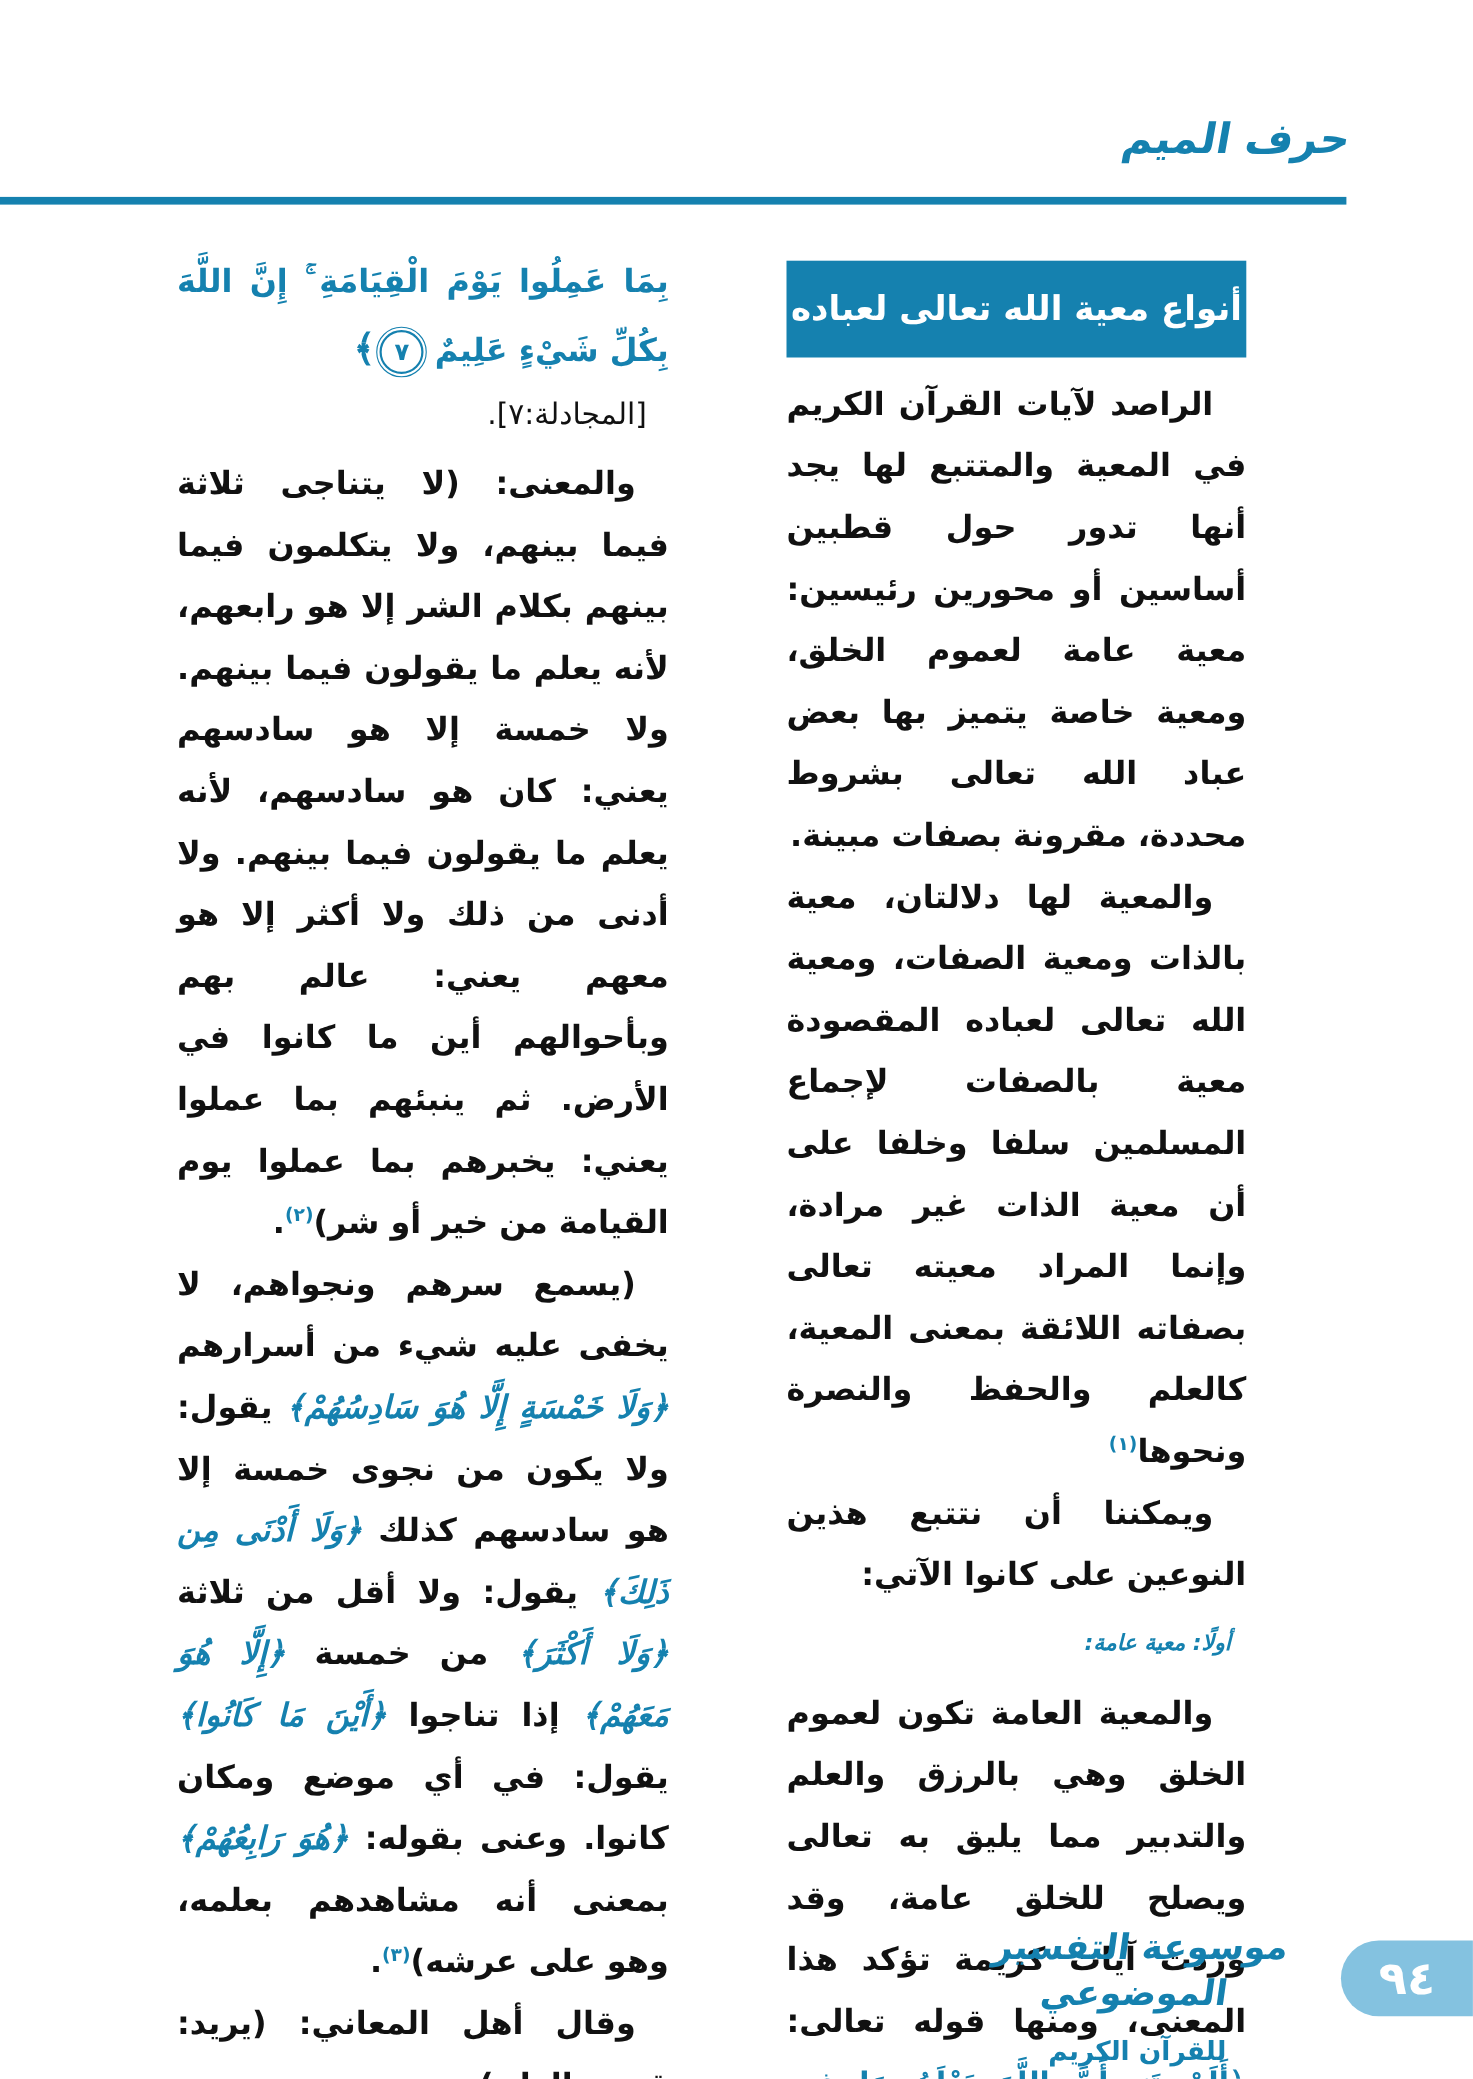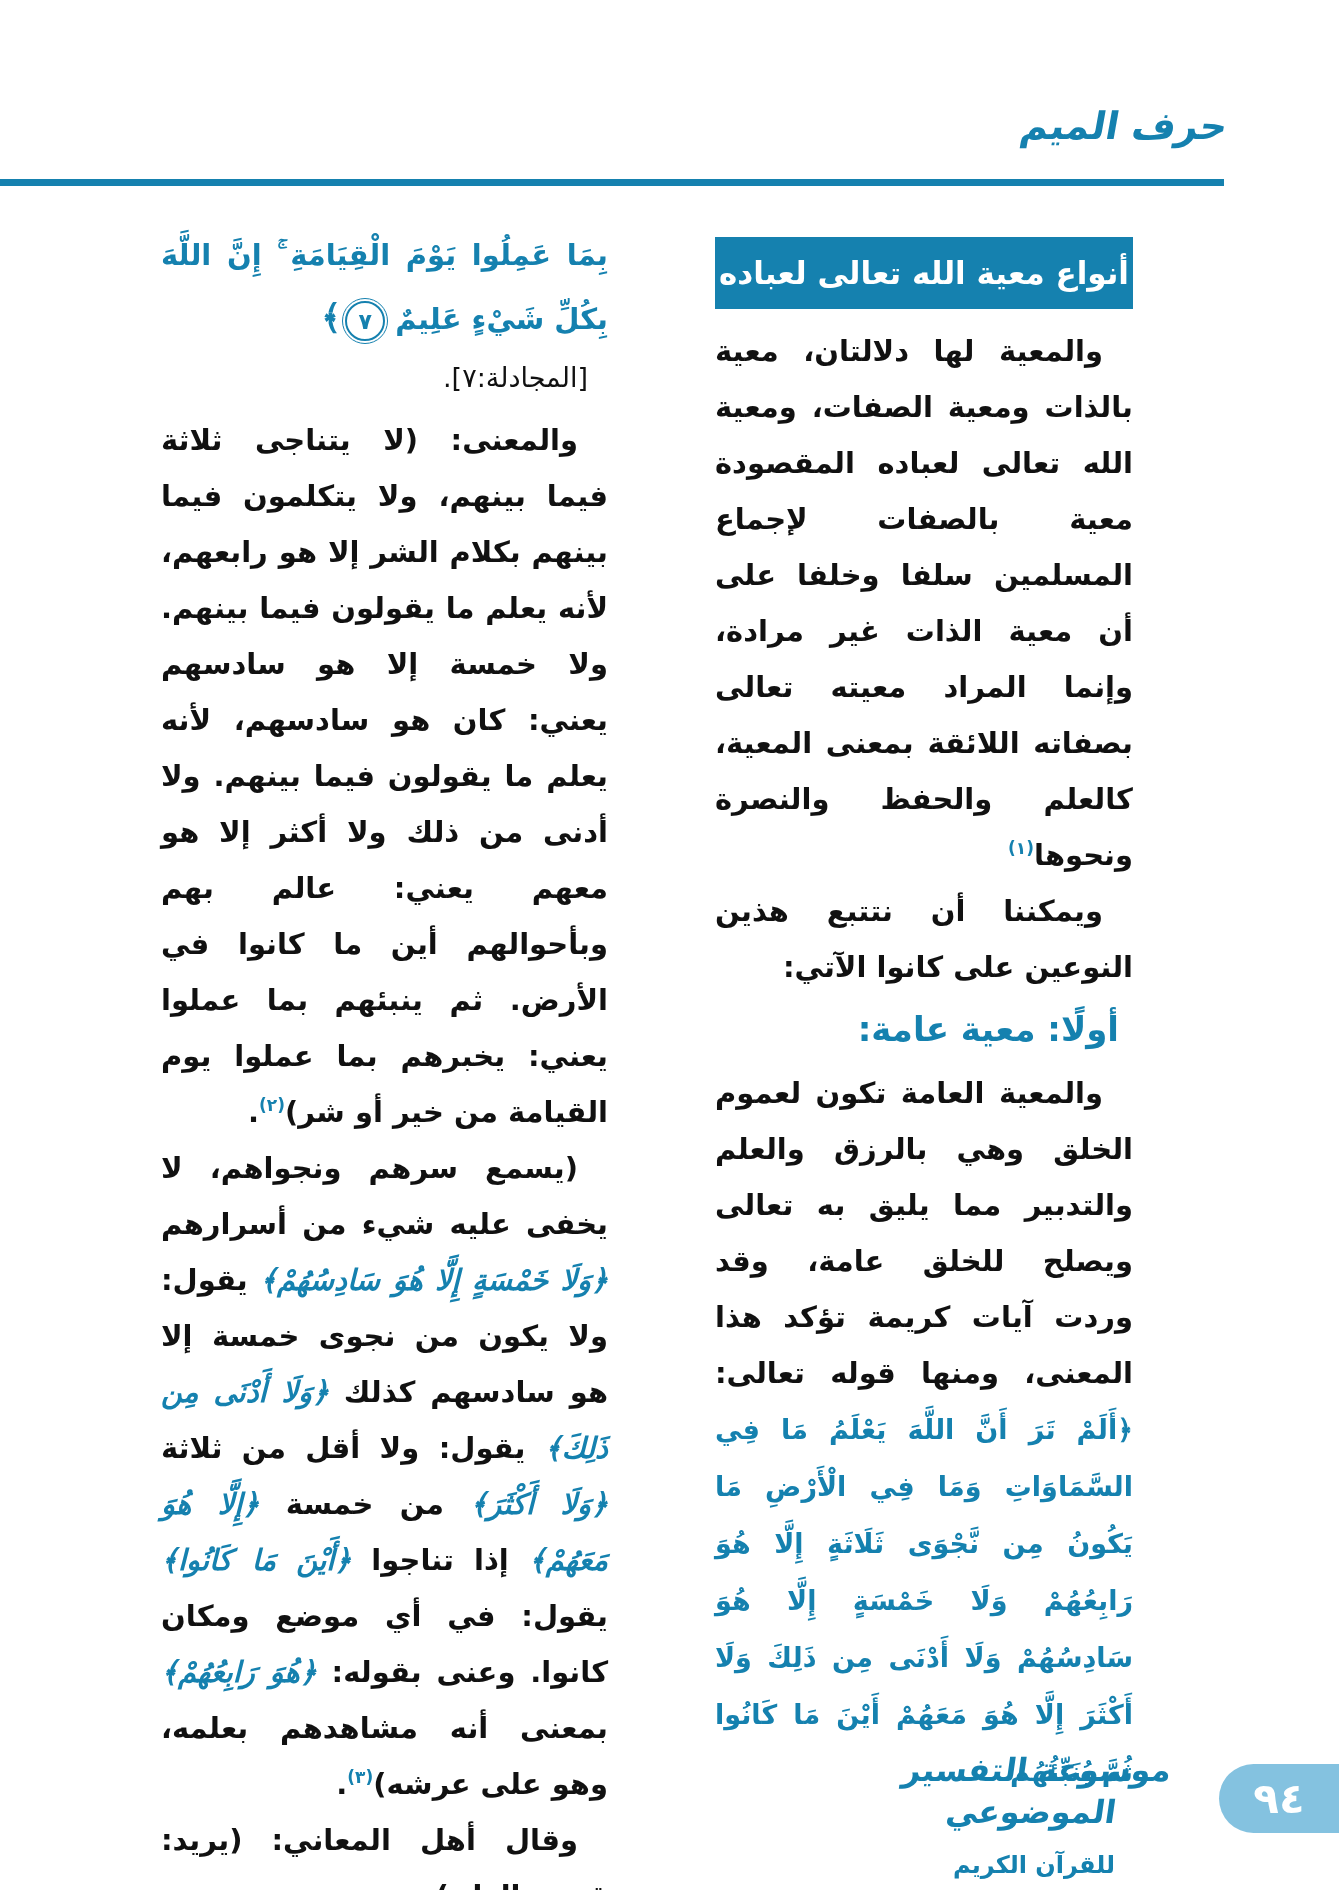--- a/index.html
+++ b/index.html
@@ -24,34 +24,34 @@
     white-space:nowrap;
   }
   .header-rule{
     position:absolute;top:179px;left:0;
     width:1224px;height:7px;background:var(--accent);
   }
   .col-right{position:absolute;top:237px;right:206px;width:418px;}
   .col-left{position:absolute;top:224px;right:731px;width:447px;}
 
   .title-box{
-    height:72px;display:flex;align-items:center;justify-content:center;
+    height:88px;display:flex;align-items:center;justify-content:center;
     background:var(--accent);color:#ffffff;
     font-size:31px;font-weight:bold;margin-bottom:14px;
   }
   .body-text{
     font-size:29px;font-weight:bold;line-height:56px;
     text-align:justify;margin:0;
   }
   .indent{text-indent:30px;}
   .quran{color:var(--accent);font-style:italic;}
   .quran-run{color:var(--accent);font-size:27px;}
   .subheading{
-    color:var(--accent);font-size:34px;font-weight:bold;
-    line-height:56px;margin:6px 0 8px;text-indent:14px;
+    color:var(--accent);font-size:20px;font-weight:bold;
+    line-height:56px;margin:6px 0 8px;text-indent:14px;font-style:italic;
   }
   .fn-ref{
     color:var(--accent);font-size:17px;vertical-align:super;
     font-weight:bold;line-height:0;
   }
   .verse-line{
     color:var(--accent);font-size:29px;font-weight:bold;
     line-height:62px;text-align:justify;margin:0;
   }
   .ayah-circle{
@@ -86,20 +86,23 @@
 
   <div class="header-calligraphy">حرف الميم</div>
   <div class="header-rule"></div>
 
   <div class="col-right">
 
     <div class="title-box">
       <span>أنواع معية الله تعالى لعباده</span>
     </div>
 
+    <p class="body-text indent">
+      <span>الراصد لآيات القرآن الكريم في المعية والمتتبع لها يجد أنها تدور حول قطبين أساسين أو محورين رئيسين: معية عامة لعموم الخلق، ومعية خاصة يتميز بها بعض عباد الله تعالى بشروط محددة، مقرونة بصفات مبينة.</span>
+    </p>
 
     <p class="body-text indent">
       <span>والمعية لها دلالتان، معية بالذات ومعية الصفات، ومعية الله تعالى لعباده المقصودة معية بالصفات لإجماع المسلمين سلفا وخلفا على أن معية الذات غير مرادة، وإنما المراد معيته تعالى بصفاته اللائقة بمعنى المعية، كالعلم والحفظ والنصرة ونحوها</span><sup class="fn-ref">(١)</sup>
     </p>
 
     <p class="body-text indent">
       <span>ويمكننا أن نتتبع هذين النوعين على كانوا الآتي:</span>
     </p>
 
     <div class="subheading">أولًا: معية عامة:</div>

